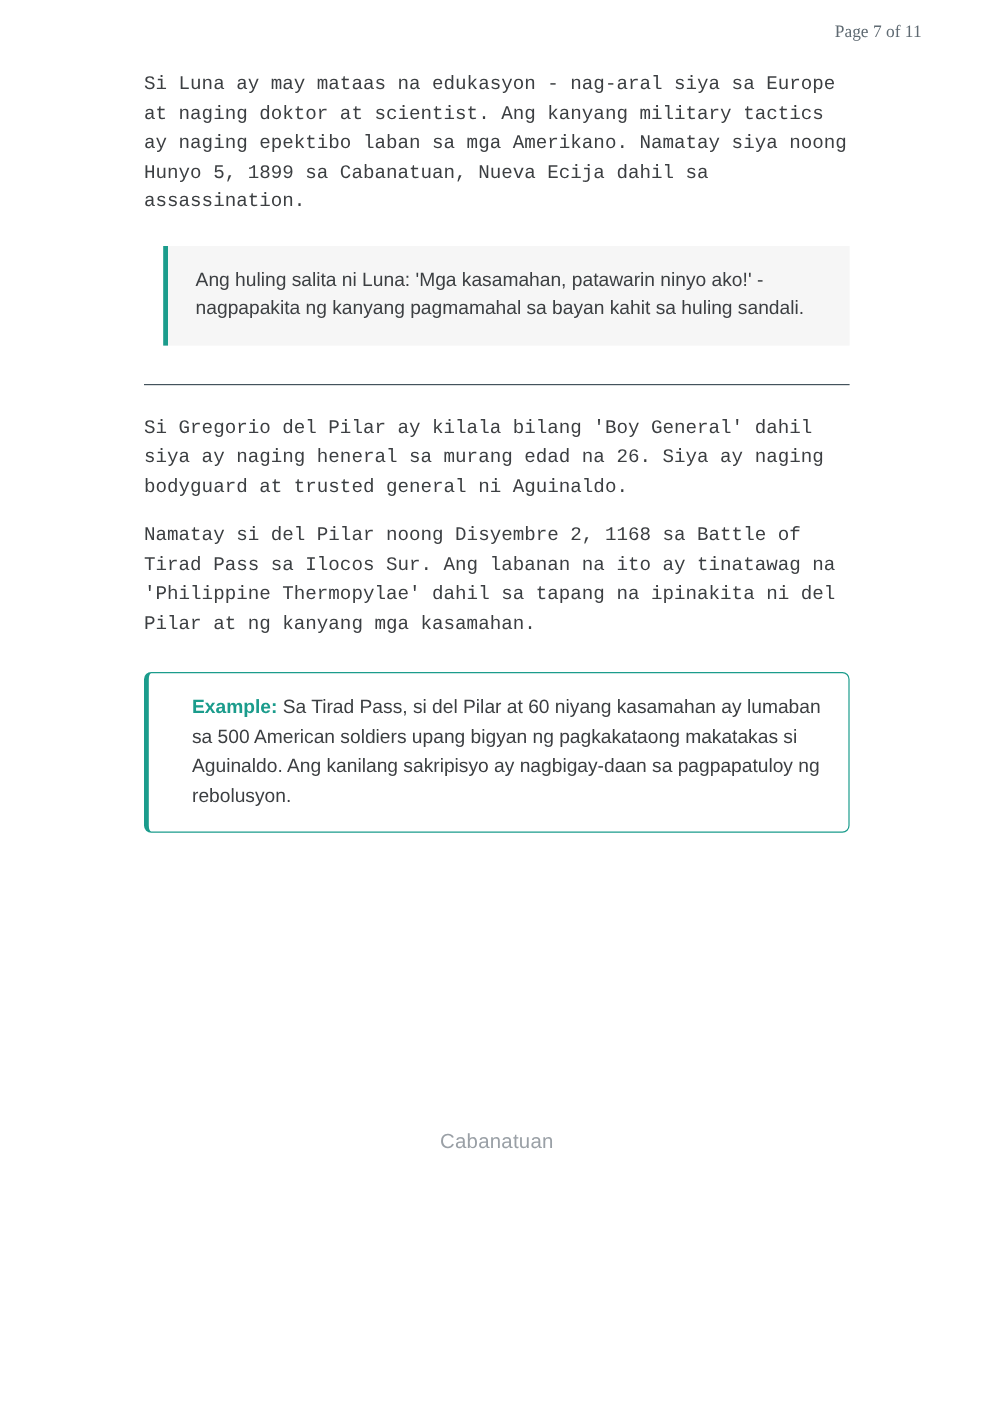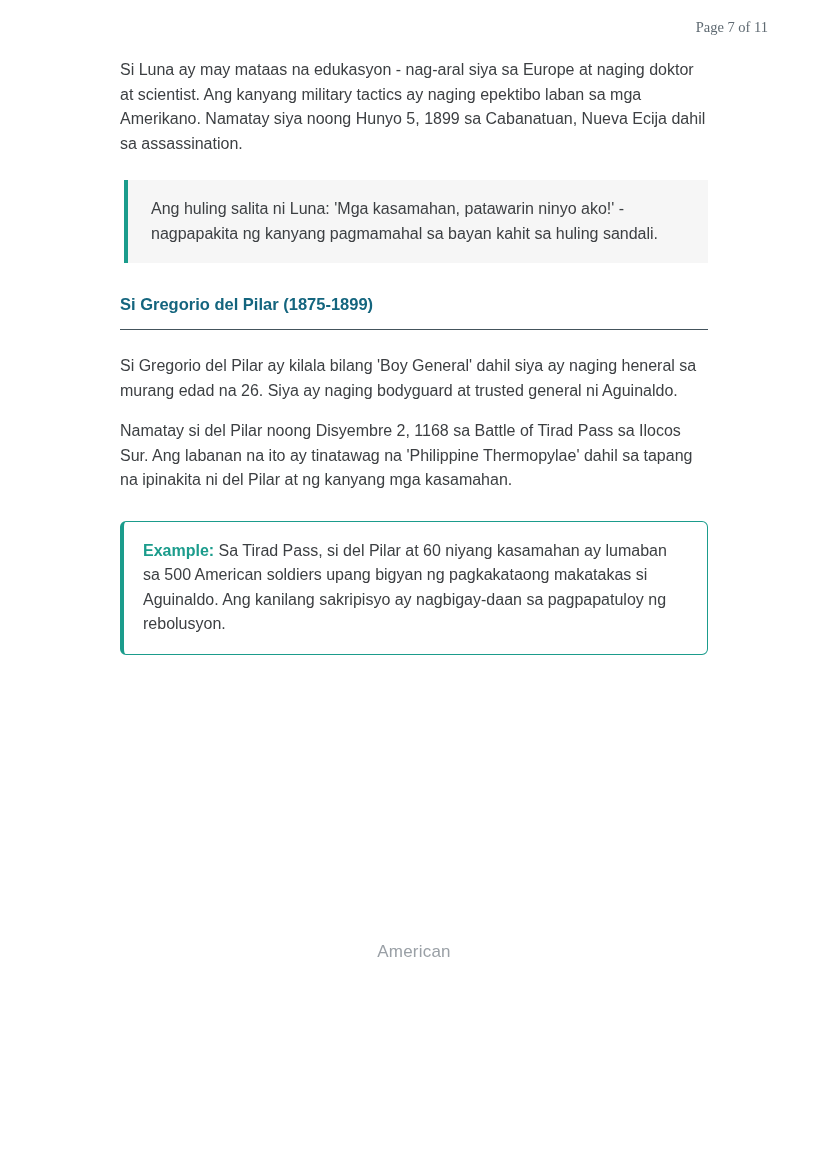--- a/index.html
+++ b/index.html
@@ -29,47 +29,48 @@
   }
   .content {
     margin: 58px 120px 0 120px;
     width: 588px;
   }
   p.body-text {
     font-size: 16px;
     line-height: 24.5px;
     color: var(--body-text, #3c3f42);
     margin-bottom: 16px;
+    font-family: Liberation Mono, monospace;
   }
   .quote-callout {
     background: var(--quote-bg, #f6f6f6);
     border-left: 4px solid var(--accent, #1b9c8c);
     padding: 17px 20px 17px 23px;
-    margin: 24px 0 32px 4px;
+    margin: 24px 0 32px 16px;
     font-size: 16px;
     line-height: 24.5px;
     color: var(--body-text, #3c3f42);
   }
   h2.section-heading {
     font-size: 16.5px;
     font-weight: 700;
     color: var(--heading, #14657e);
     margin: 0 0 15px 0;
   }
   .heading-divider {
     border: none;
     border-top: 1px solid #44535c;
     margin: 0 0 24px 0;
   }
   .example-callout {
     border: 1px solid var(--accent, #1b9c8c);
     border-left: 4px solid var(--accent, #1b9c8c);
     border-radius: 6px;
     background: #ffffff;
-    padding: 17px 22px 17px 19px;
+    padding: 17px 22px 17px 36px;
     margin: 28px 0 0 0;
     font-size: 16px;
     line-height: 24.5px;
     color: var(--body-text, #3c3f42);
   }
   .example-label {
     font-weight: 700;
     color: var(--accent, #1b9c8c);
   }
   .footer {
@@ -91,31 +92,30 @@
 <div class="page">
 
   <div class="page-indicator">Page 7 of 11</div>
 
   <div class="content">
 
     <p class="body-text">Si Luna ay may mataas na edukasyon - nag-aral siya sa Europe at naging doktor at scientist. Ang kanyang military tactics ay naging epektibo laban sa mga Amerikano. Namatay siya noong Hunyo 5, 1899 sa Cabanatuan, Nueva Ecija dahil sa assassination.</p>
 
     <div class="quote-callout">Ang huling salita ni Luna: 'Mga kasamahan, patawarin ninyo ako!' - nagpapakita ng kanyang pagmamahal sa bayan kahit sa huling sandali.</div>
 
-    <h2 class="section-heading">Si Gregorio del Pilar (1875-1899)</h2>
 
     <hr class="heading-divider">
 
     <p class="body-text">Si Gregorio del Pilar ay kilala bilang 'Boy General' dahil siya ay naging heneral sa murang edad na 26. Siya ay naging bodyguard at trusted general ni Aguinaldo.</p>
 
     <p class="body-text">Namatay si del Pilar noong Disyembre 2, 1168 sa Battle of Tirad Pass sa Ilocos Sur. Ang labanan na ito ay tinatawag na 'Philippine Thermopylae' dahil sa tapang na ipinakita ni del Pilar at ng kanyang mga kasamahan.</p>
 
     <div class="example-callout">
       <span class="example-label">Example:</span><span> Sa Tirad Pass, si del Pilar at 60 niyang kasamahan ay lumaban sa 500 American soldiers upang bigyan ng pagkakataong makatakas si Aguinaldo. Ang kanilang sakripisyo ay nagbigay-daan sa pagpapatuloy ng rebolusyon.</span>
     </div>
 
   </div>
 
   <div class="footer">
-    <span class="brand">American</span>
+    <span class="brand">Cabanatuan</span>
   </div>
 
 </div>
 
 </body></html>

